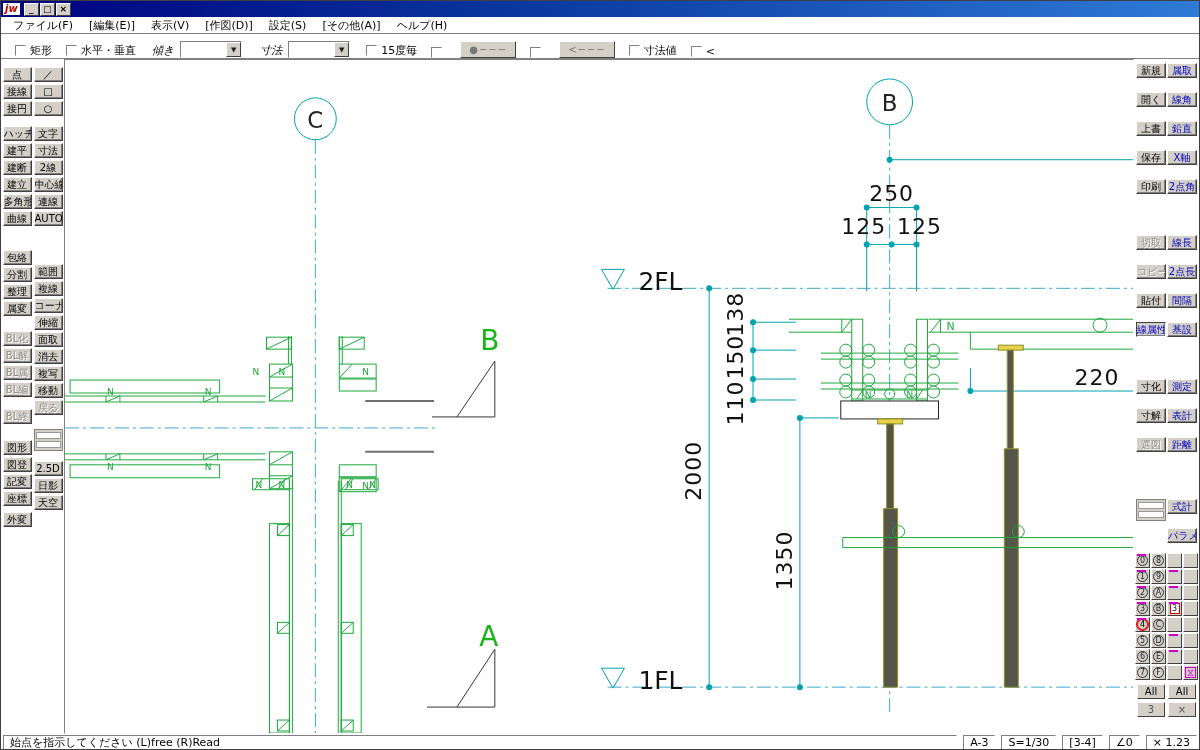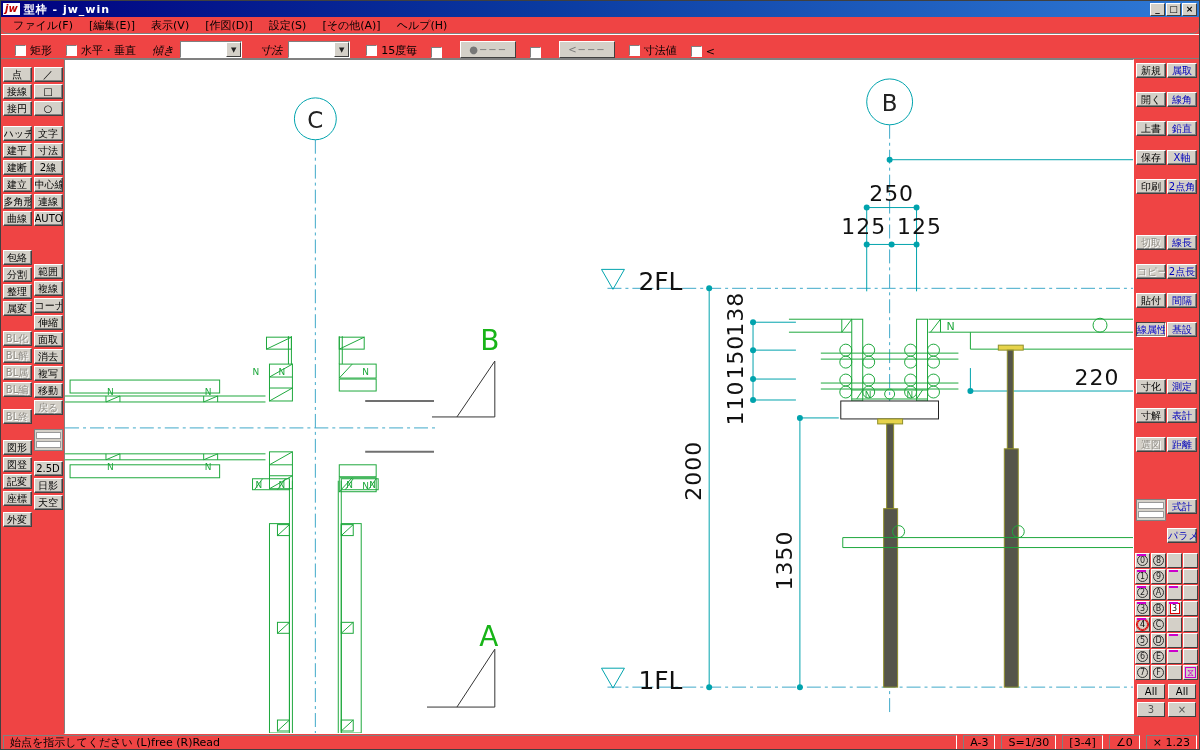--- a/index.html
+++ b/index.html
@@ -1,31 +1,31 @@
 <!DOCTYPE html>
 <html><head>
 <meta charset="utf-8">
 <style>
   * { margin:0; padding:0; box-sizing:border-box; }
   html,body { background:#9aa0a8; }
-  .window{ width:1200px; height:750px; position:relative; background:#ef4444;
+  .window{ width:1200px; height:750px; position:relative; background:#ffffff;
     font-family:"DejaVu Sans","Liberation Sans",sans-serif; overflow:hidden;
     border:1px solid #404040;}
   
   .titlebar{ height:16px; background:linear-gradient(90deg,#000080 0%,#0a3aa0 45%,#2f7ad6 100%);
     color:#fff; display:flex; align-items:center; padding:0 2px; font-size:11px; font-weight:bold; }
   .titleicon{ background:#fff; color:#c00000; font-style:italic; font-weight:bold;
     font-size:10px; line-height:12px; padding:0 2px; margin-right:4px; }
   .titletext{ flex:1; letter-spacing:1px; }
   .winbtns{ display:flex; gap:1px; }
   .wbtn{ width:15px; height:13px; background:#d4d0c8; border:1px solid; border-color:#fff #404040 #404040 #fff;
     font-size:9px; line-height:11px; text-align:center; color:#000; }
   
   .menubar{ height:17px; display:flex; align-items:center; font-size:11px; padding-left:4px;
-    border-bottom:1px solid #808080;border-radius:7px; }
+    border-bottom:1px solid #808080; }
   .menu-item{ padding:1px 8px; white-space:nowrap; }
   
   .toolbar{ height:25px; display:flex; align-items:flex-end; font-size:11px;
     border-top:1px solid #fff; border-bottom:1px solid #808080; padding-left:14px; }
   .cb{ display:flex; align-items:center; margin-right:14px; white-space:nowrap; }
   .cb .box{ width:11px; height:11px; background:#fff; border:1px solid; border-color:#808080 #fff #fff #808080; margin-right:4px; }
   .tlabel{ margin:0 6px 0 2px; white-space:nowrap;font-style:italic; }
   .combo{ display:flex; width:62px; height:17px; border:1px solid; border-color:#808080 #fff #fff #808080; background:#fff; margin-right:16px; }
   .combofield{ flex:1; }
   .combobtn{ width:15px; background:#d4d0c8; border:1px solid; border-color:#fff #404040 #404040 #fff;
@@ -83,21 +83,20 @@
   .spanel{ height:15px; border:1px solid; border-color:#808080 #fff #fff #808080; padding:0 6px; line-height:13px; white-space:nowrap; }
   .smsg{ flex:1; }
 </style>
 </head>
 <body>
 
 <div class="window">
 
   <div class="titlebar">
     <span class="titleicon">jw</span>
-    <span class="titletext">型枠 - jw_win</span>
     <span class="winbtns">
       <span class="wbtn">_</span>
       <span class="wbtn">□</span>
       <span class="wbtn">×</span>
     </span>
   </div>
 
   <div class="menubar">
       <div class="menu-item">ファイル(F)</div>
       <div class="menu-item">[編集(E)]</div>

